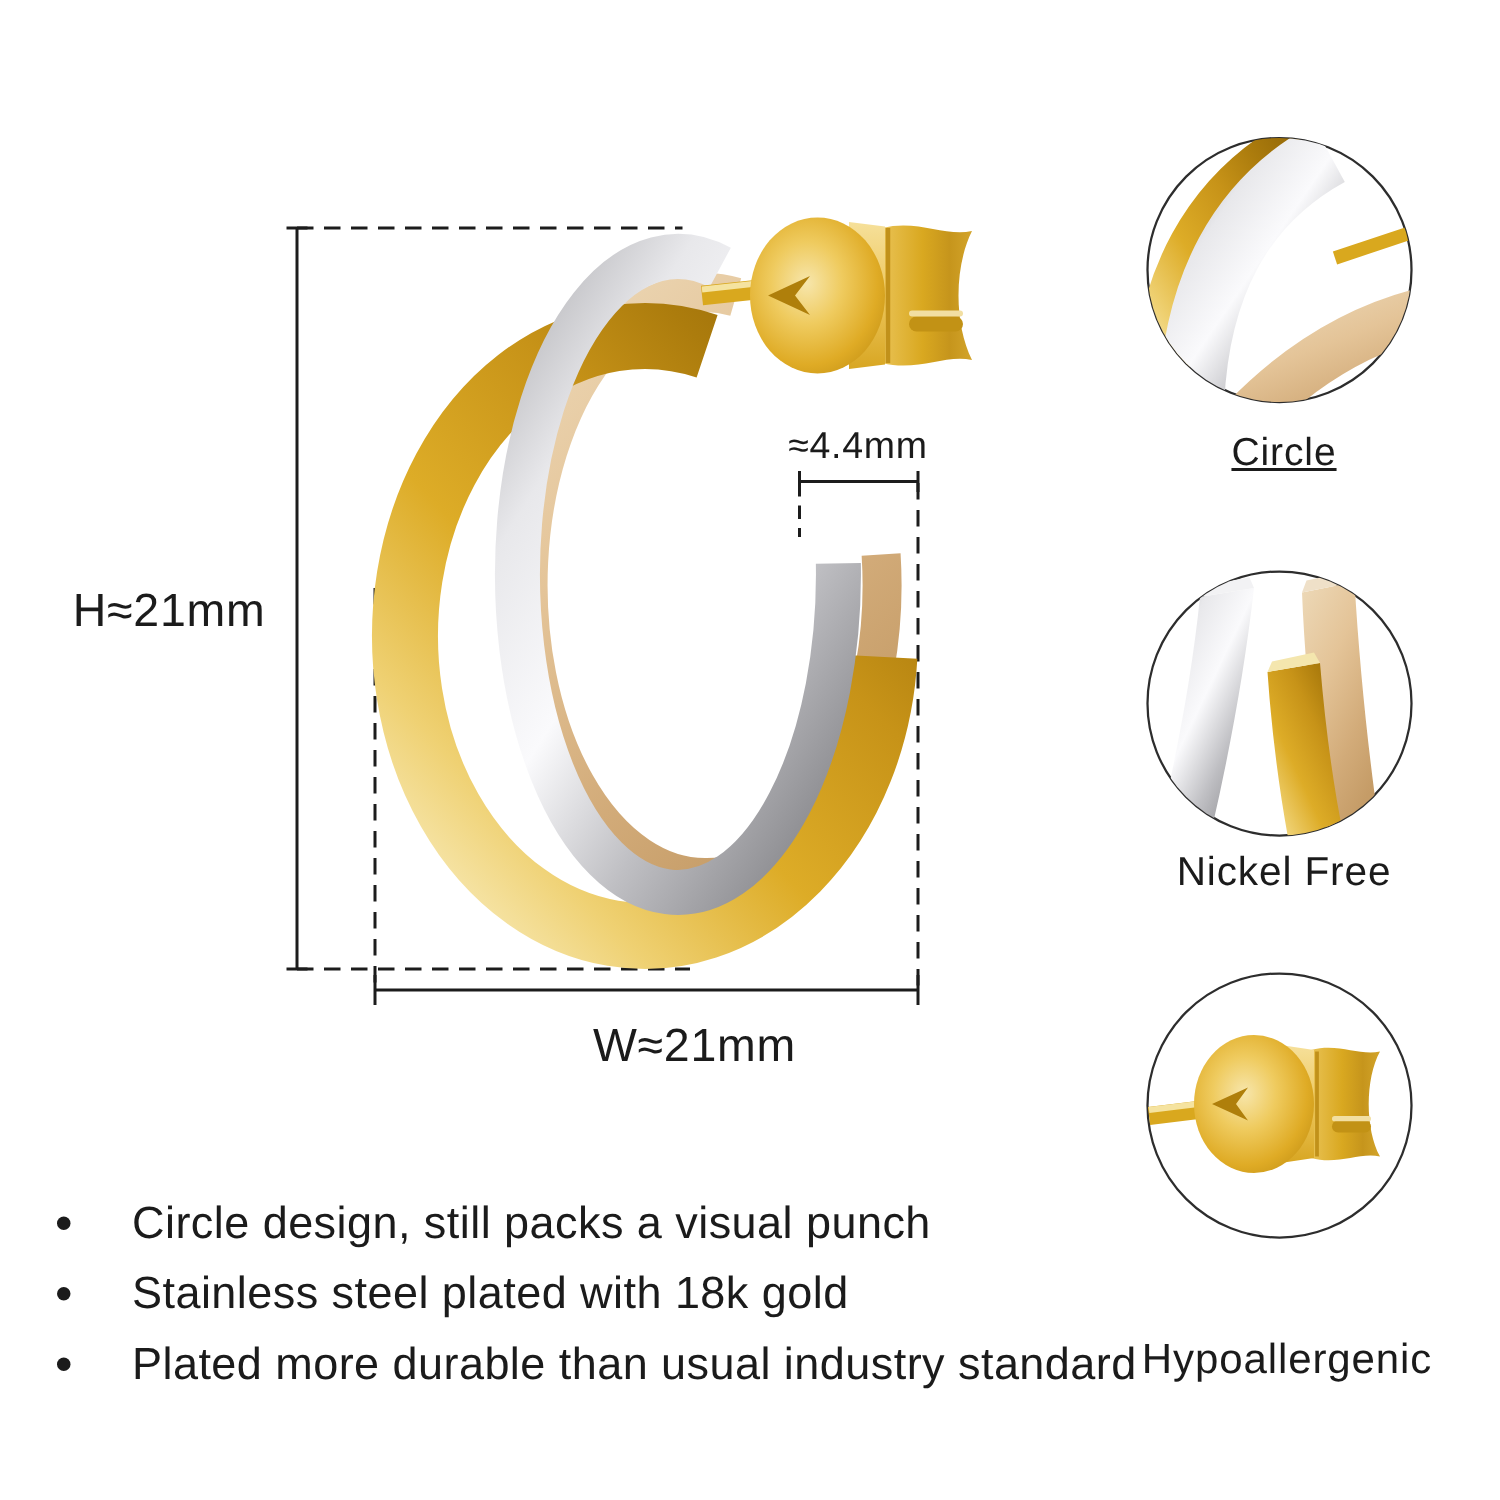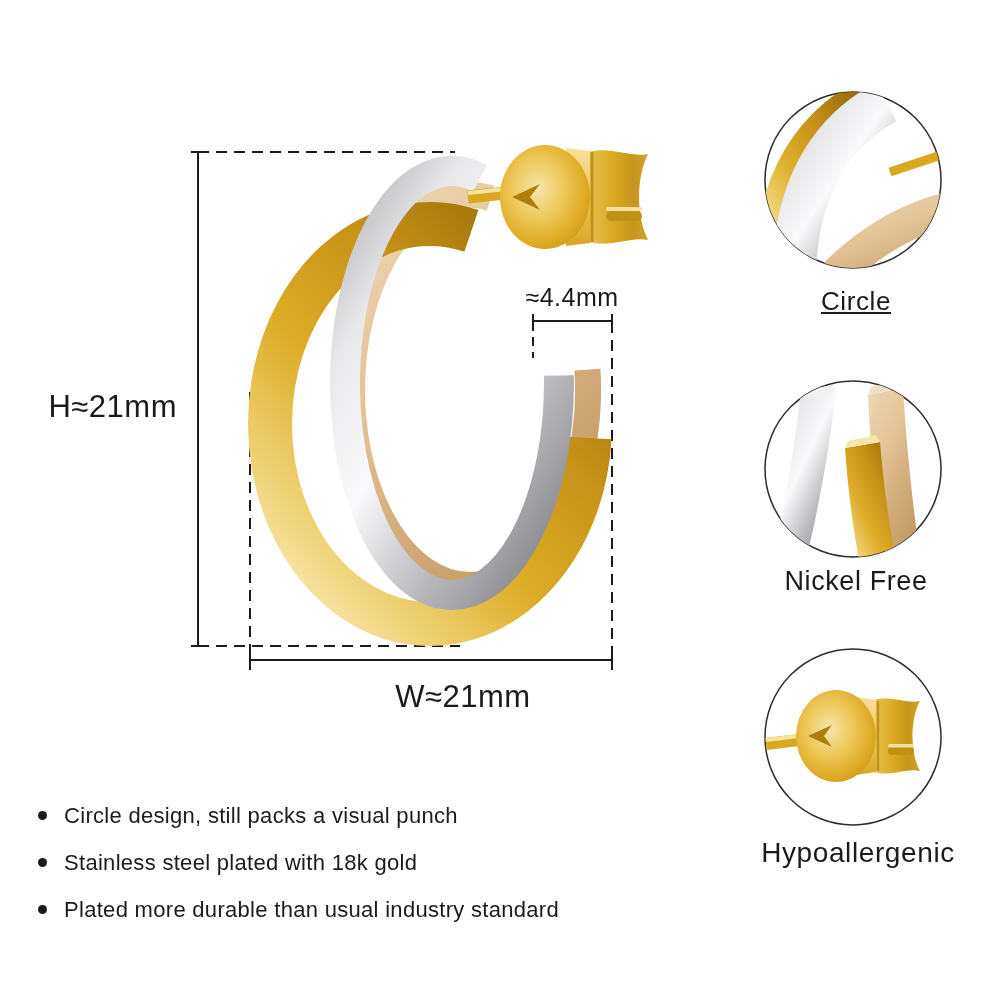--- a/index.html
+++ b/index.html
@@ -16,27 +16,27 @@
   }
   .dim-label.h{left:27px;top:388px;width:150px;text-align:right;}
   .dim-label.w{left:431px;top:678px;transform:translateX(-50%);margin-left:32px;}
   .dim-label.gap{left:572px;top:282px;transform:translateX(-50%);font-size:25px;line-height:30px;}
   .callout-label{
     position:absolute;transform:translateX(-50%);white-space:nowrap;
     color:var(--text,#1b1b1b);letter-spacing:.6px;
   }
   .callout-label.c1{left:856px;top:286px;font-size:26px;text-decoration:underline;}
   .callout-label.c2{left:856px;top:566px;font-size:27px;}
-  .callout-label.c3{left:858px;top:837px;font-size:28px;}
+  .callout-label.c3{left:858px;top:890px;font-size:28px;}
   .features{
     position:absolute;left:38px;top:792px;margin:0;padding:0;list-style:none;
   }
   .features li{
     display:flex;align-items:center;height:47px;
-    font-size:22px;letter-spacing:.3px;white-space:nowrap;
+    font-size:30px;letter-spacing:.3px;white-space:nowrap;gap:24px;
   }
   .features .dot{
     width:9px;height:9px;border-radius:50%;flex:none;
     background:var(--text,#1b1b1b);margin-right:17px;
   }
 </style>
 </head>
 <body>
 
 <div class="canvas">

